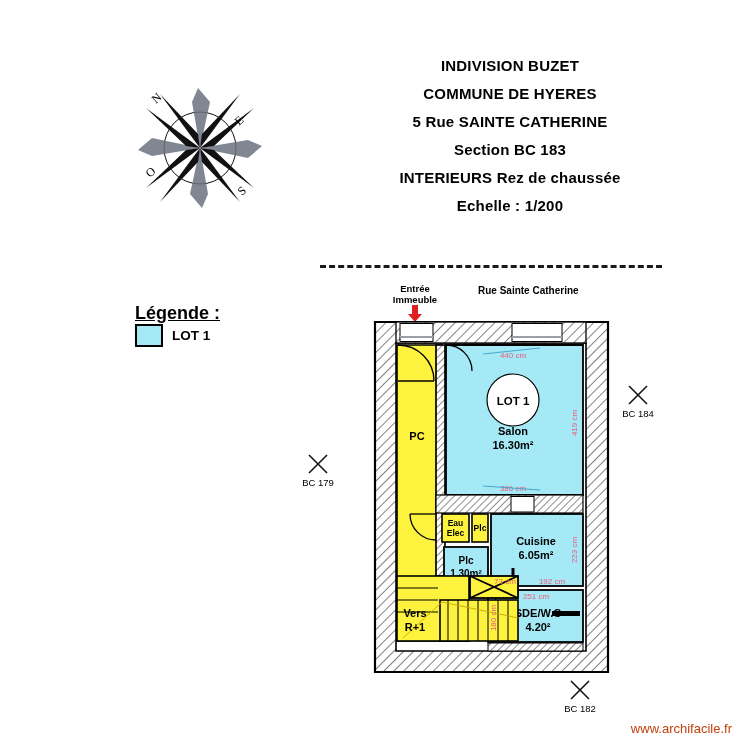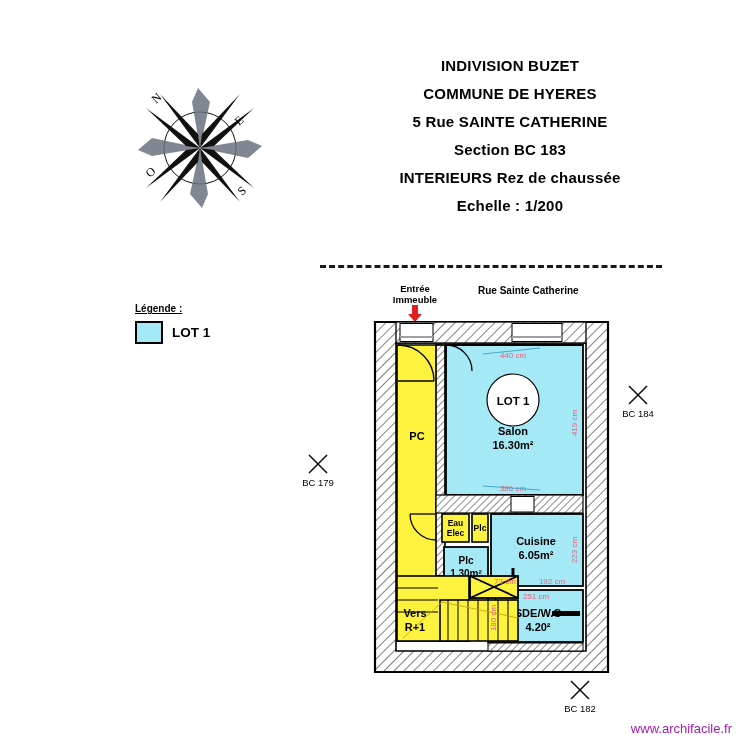--- a/index.html
+++ b/index.html
@@ -19,22 +19,21 @@
     font-size:15px;font-weight:bold;line-height:28px;letter-spacing:.2px;
     white-space:nowrap;
   }
 
   
   #compass{left:138px;top:78px;width:124px;height:134px;}
 
   
   #legend{left:135px;top:303px;width:200px;}
   #legend-title{
-    font-size:10px;font-weight:bold;text-decoration:underline;
-    margin-bottom:7px;
+    font-size:18px;font-weight:bold;text-decoration:underline;
   }
   .legend-row{display:flex;align-items:center;margin-bottom:6px;}
   .swatch{
     width:24px;height:19px;border:2px solid #000;margin-right:9px;flex:none;
   }
   .legend-label{font-size:13.5px;font-weight:bold;}
 
   
   #street-dash{
     left:320px;top:265px;width:342px;height:0;
@@ -56,21 +55,21 @@
   
   .parcel{width:60px;text-align:center;}
   .parcel .xmark{display:block;margin:0 auto;}
   .parcel .plabel{font-size:9.5px;display:block;margin-top:1px;}
   #parcel-bc184{left:608px;top:383px;}
   #parcel-bc179{left:288px;top:452px;text-align:center;}
   #parcel-bc182{left:550px;top:678px;}
 
   
   #watermark{
-    right:18px;bottom:14px;font-size:13px;color:#a21caf;
+    right:18px;bottom:14px;font-size:13px;color:#c2410c;
   }
 
   
 </style>
 </head>
 <body>
 
 <div class="abs" id="title-block">
   <div class="tline">INDIVISION BUZET</div>
   <div class="tline">COMMUNE DE HYERES</div>

